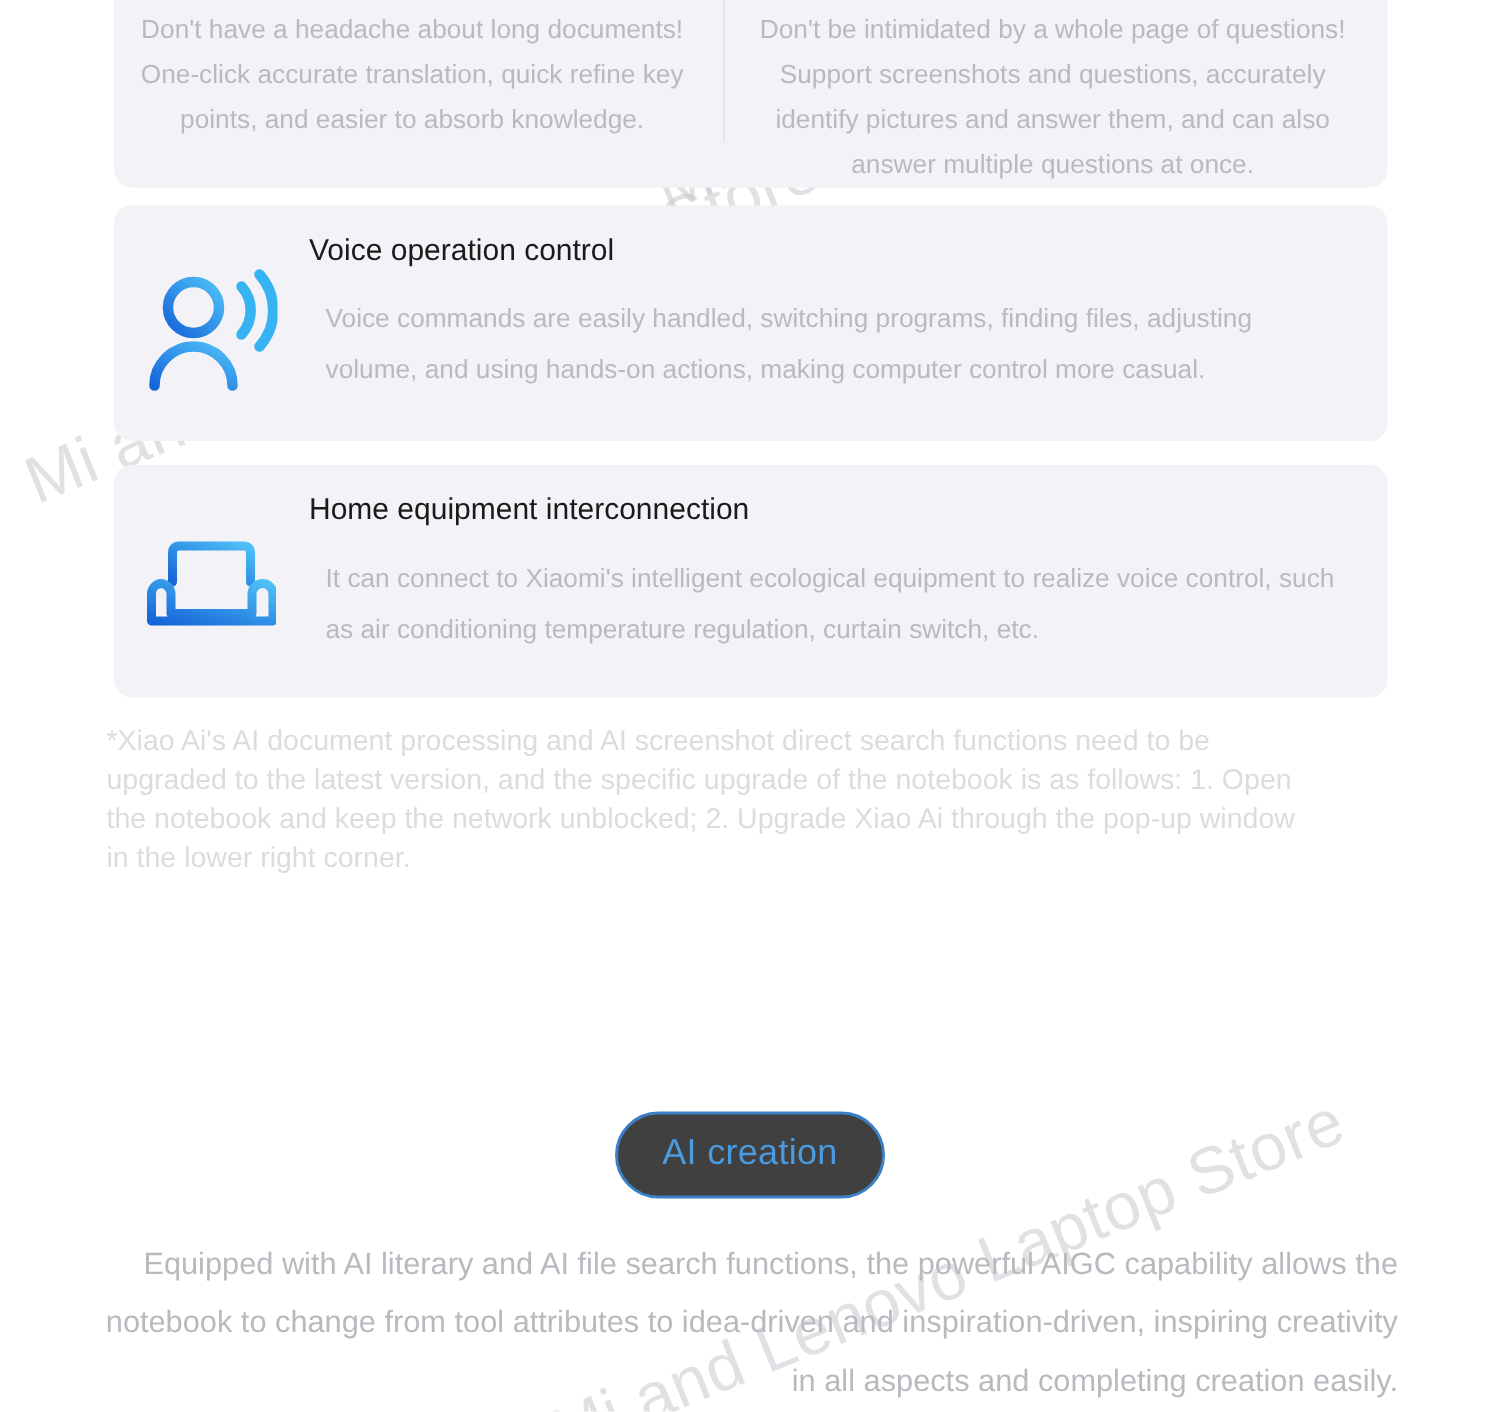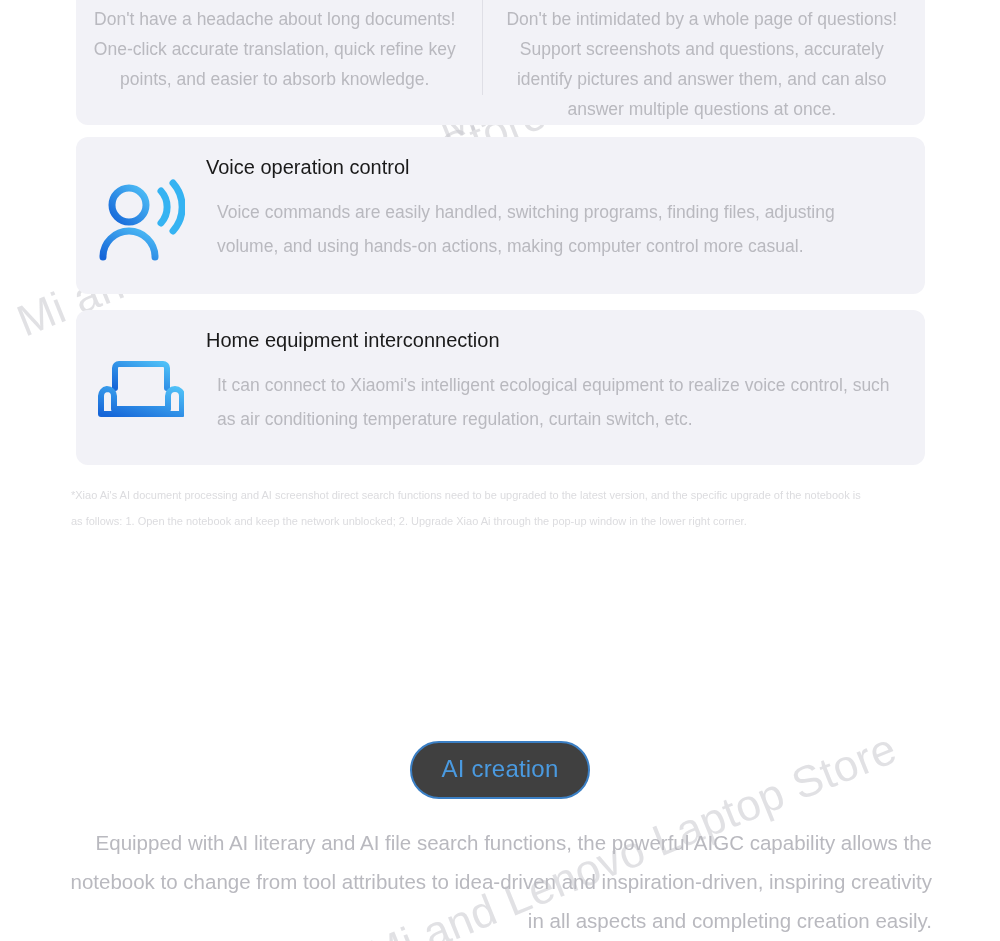--- a/index.html
+++ b/index.html
@@ -121,21 +121,21 @@
     font-weight: 400;
   }
 
   
   .footnote {
     position: absolute;
     left: 71px;
     top: 482px;
     width: 800px;
     margin: 0;
-    font-size: 11px;
+    font-size: 19px;
     line-height: 26px;
     color: #dcdcdf;
     font-weight: 400;
   }
 
   
   .ai-section {
     position: absolute;
     left: 0;
     top: 741px;

